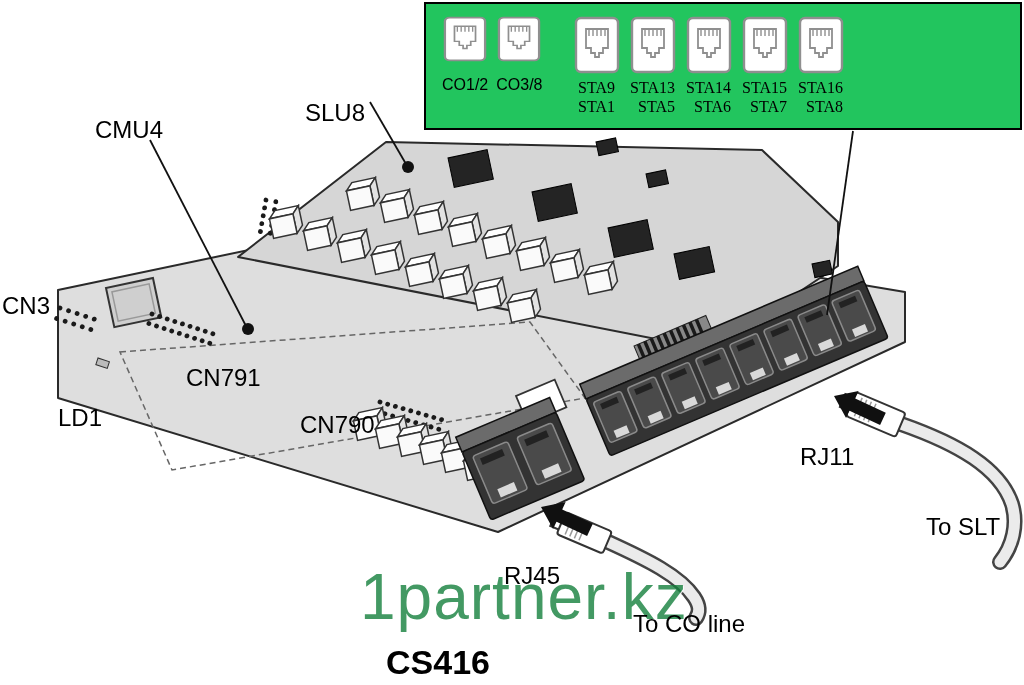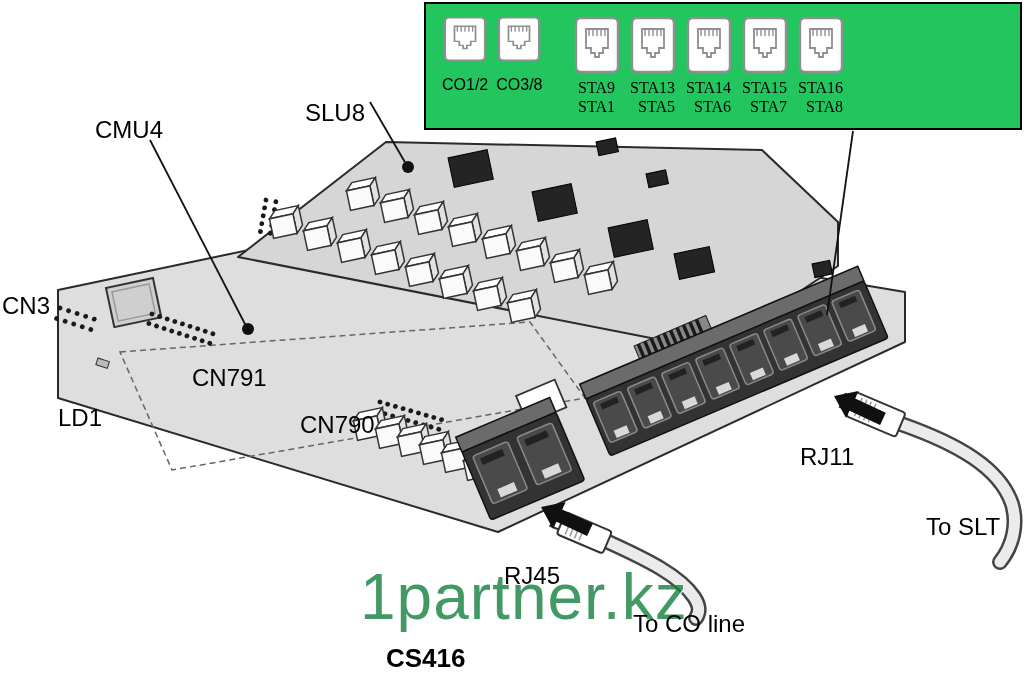--- a/index.html
+++ b/index.html
@@ -12,21 +12,21 @@
              background:#22c55e; border:2px solid #000; display:flex; align-items:flex-start;
              padding:12px 0 0 16px; z-index:3; }
   .co-group { display:flex; gap:8px; margin-right:26px; }
   .sta-group { display:flex; }
   .port { display:flex; flex-direction:column; align-items:center; }
   .sta-cell { width:56px; }
   .port-label { font-size:16px; margin-top:14px; white-space:nowrap; }
   .sta-label { font-size:16px; line-height:19px; text-align:right; margin-top:4px; white-space:nowrap;font-family:Liberation Serif, serif; }
 
   .label { position:absolute; font-size:24px; white-space:nowrap; z-index:5;margin-top:20px; }
-  .title { position:absolute; font-size:26px; font-weight:bold; z-index:5; }
+  .title { position:absolute; font-size:34px; font-weight:bold; z-index:5; }
   .watermark { position:absolute; font-size:64px; color:#15803d; opacity:.8; letter-spacing:1px;
                z-index:4; text-shadow:1px 1px 0 #fff;margin-left:48px; }
 </style>
 </head>
 <body>
 
 <div class="stage">
 
   <svg class="art" viewBox="0 0 1024 685">
     <defs>
@@ -327,21 +327,21 @@
           <div>STA16</div>
             <div>STA8</div>
         </div>
       </div>
     </div>
   </div>
 
   <div class="label" style="left:305px;top:79px">SLU8</div>
   <div class="label" style="left:95px;top:96px">CMU4</div>
   <div class="label" style="left:2px;top:272px">CN3</div>
-  <div class="label" style="left:192px;top:344px">CN791</div>
+  <div class="label" style="left:186px;top:344px">CN791</div>
   <div class="label" style="left:58px;top:384px">LD1</div>
   <div class="label" style="left:300px;top:391px">CN790</div>
   <div class="label" style="left:800px;top:423px">RJ11</div>
   <div class="label" style="left:926px;top:493px">To SLT</div>
   <div class="label" style="left:504px;top:542px">RJ45</div>
   <div class="label" style="left:633px;top:590px">To CO line</div>
 
   <div class="watermark" style="left:312px;top:560px">1partner.kz</div>
   <div class="title" style="left:386px;top:643px">CS416</div>
 

